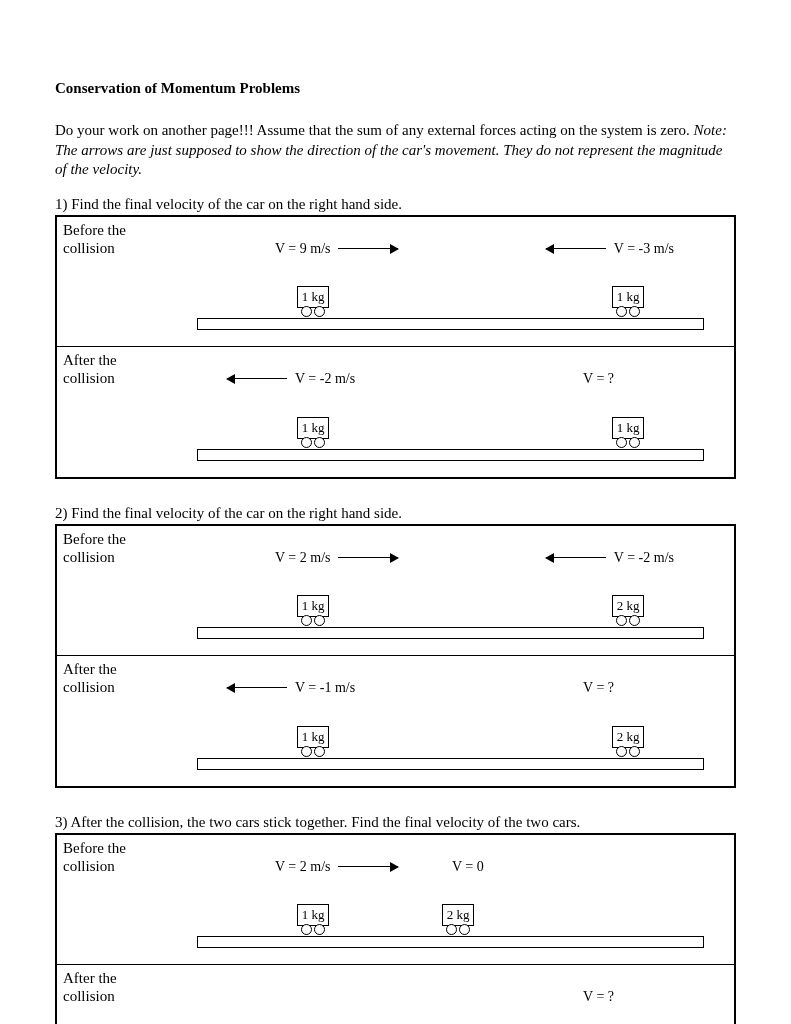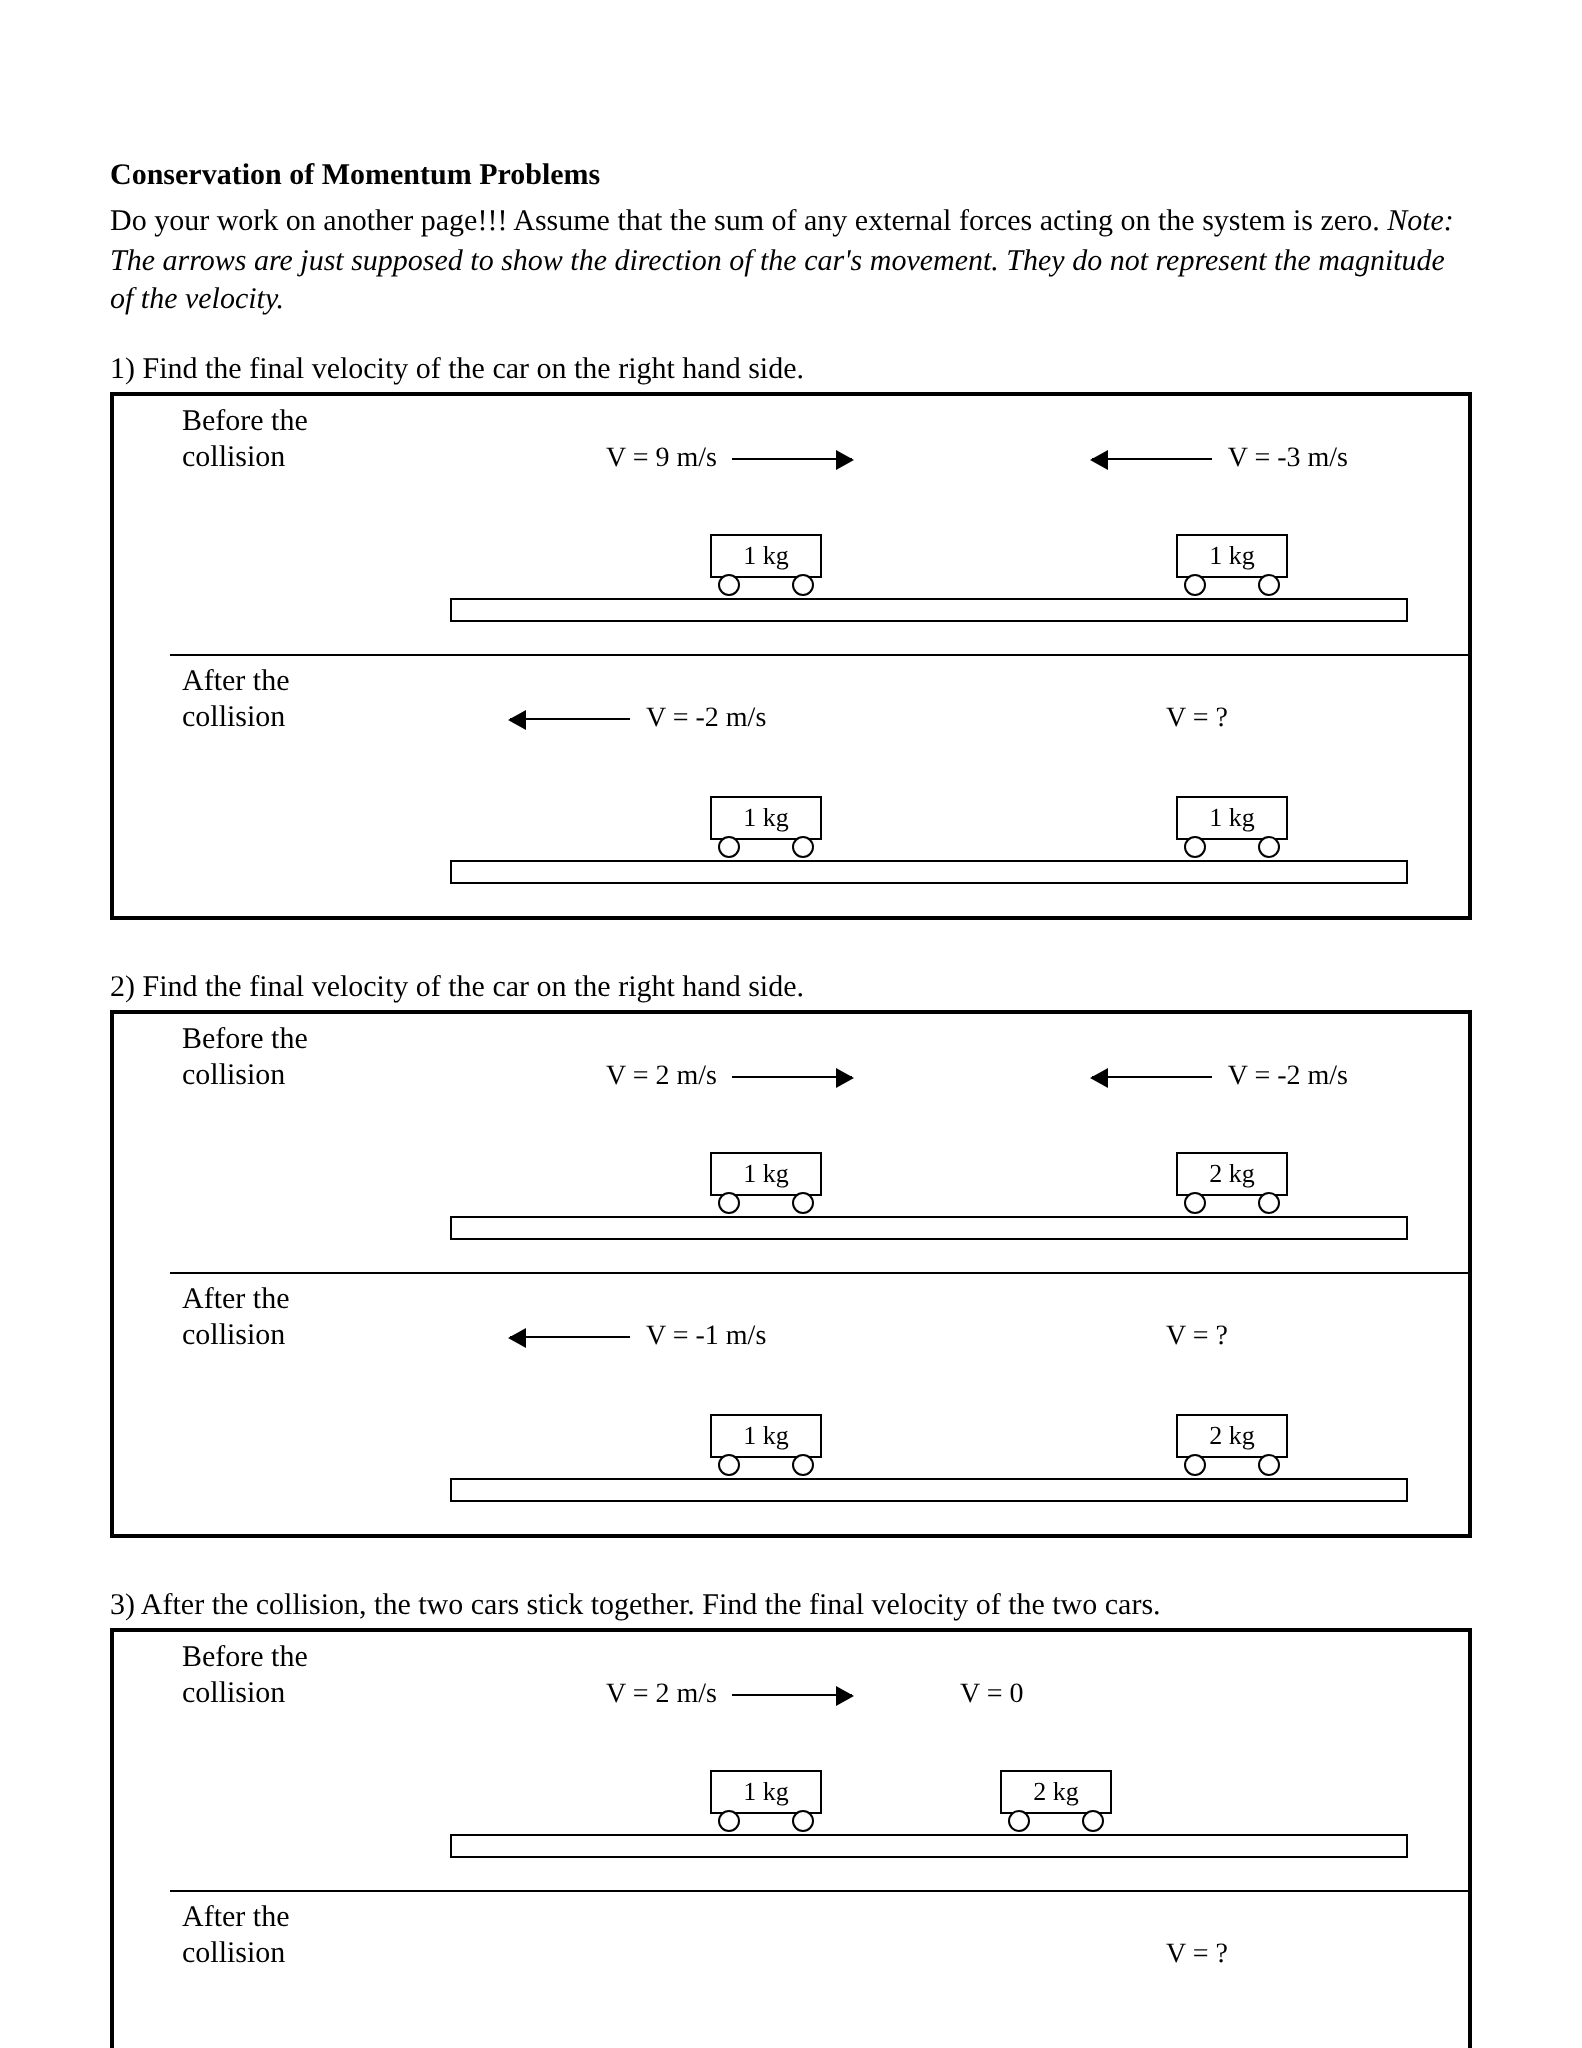--- a/index.html
+++ b/index.html
@@ -9,29 +9,28 @@
     background: #fff;
     font-family: "Times New Roman", Times, serif;
     font-size: 15px;
     color: #000;
   }
   .page {
     width: 791px;
     padding: 80px 55px 40px 55px;
   }
   .header-name { font-weight: bold; }
-  .header-title { font-weight: bold; margin-bottom: 5px; }
+  .header-title { font-weight: bold; margin-bottom: 24px; }
   .instructions { margin-bottom: 16px; line-height: 1.3; }
   .italic { font-style: italic; }
   .problem-label { margin-bottom: 2px; }
   .problem-box {
     border: 2px solid #000;
     width: 100%;
     margin-bottom: 26px;
-    padding-left: 28px;
   }
   .panel {
     position: relative;
     height: 130px;
     border-bottom: 1px solid #000;
   }
   .panel:last-child { border-bottom: none; font-family: Liberation Serif, serif; }
   .panel-label {
     position: absolute;
     top: 4px;
@@ -42,23 +41,22 @@
     position: absolute;
     left: 140px;
     right: 30px;
     bottom: 16px;
     height: 12px;
     border: 1px solid #000;
     background: #fff;
   }
   .car {
     position: absolute;
-    width: 56px;
+    width: 32px;
     bottom: 28px;
-    margin-left: 30px;
   }
   .car-label {
     text-align: center;
     font-size: 13px;
     border: 1px solid #000;
     height: 22px;
     line-height: 20px;
     background: #fff;
   }
   .wheels {

